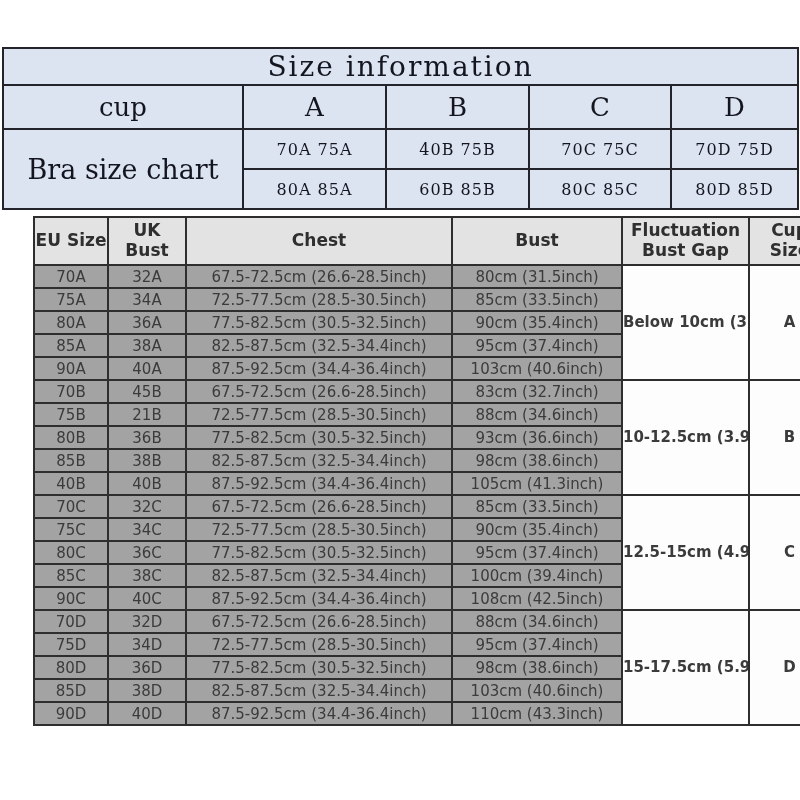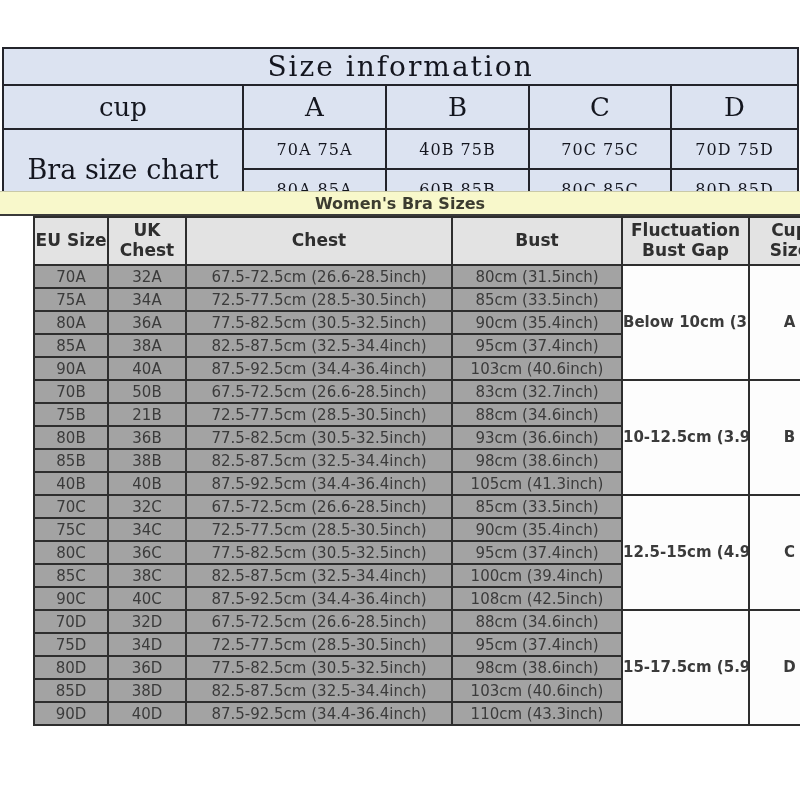--- a/index.html
+++ b/index.html
@@ -65,38 +65,35 @@
       <tr>
         <td class="tt-cell">80A 85A</td>
         <td class="tt-cell">60B 85B</td>
         <td class="tt-cell">80C 85C</td>
         <td class="tt-cell">80D 85D</td>
       </tr>
     </tbody>
       </table>
   </div>
 
-  <div class="band">
-    <span>Women's Bra Sizes</span>
-  </div>
 
   <div class="bottom-table-wrap">
     <table class="bottom-table">
       <colgroup>
         <col style="width:74px">
           <col style="width:78px">
           <col style="width:266px">
           <col style="width:170px">
           <col style="width:127px">
           <col style="width:81px">
       </colgroup>
       <thead>
         <tr class="bt-head">
           <th style="white-space:pre-line">EU Size</th>
-          <th style="white-space:pre-line">UK Chest</th>
+          <th style="white-space:pre-line">UK Bust</th>
           <th style="white-space:pre-line">Chest</th>
           <th style="white-space:pre-line">Bust</th>
           <th style="white-space:pre-line">Fluctuation
 Bust Gap</th>
           <th style="white-space:pre-line">Cup
 Size</th>
         </tr>
       </thead>
       <tbody id="bt-body">
           <tr class="bt-row">
@@ -127,21 +124,21 @@
             <td>95cm (37.4inch)</td>
           </tr>
           <tr class="bt-row">
             <td>90A</td>
             <td>40A</td>
             <td>87.5-92.5cm (34.4-36.4inch)</td>
             <td>103cm (40.6inch)</td>
           </tr>
           <tr class="bt-row">
             <td>70B</td>
-            <td>50B</td>
+            <td>45B</td>
             <td>67.5-72.5cm (26.6-28.5inch)</td>
             <td>83cm (32.7inch)</td>
             <td rowspan="5" class="bt-merge">10-12.5cm
 (3.9-4.9inch)</td>
             <td rowspan="5" class="bt-merge">B</td>
           </tr>
           <tr class="bt-row">
             <td>75B</td>
             <td>21B</td>
             <td>72.5-77.5cm (28.5-30.5inch)</td>

